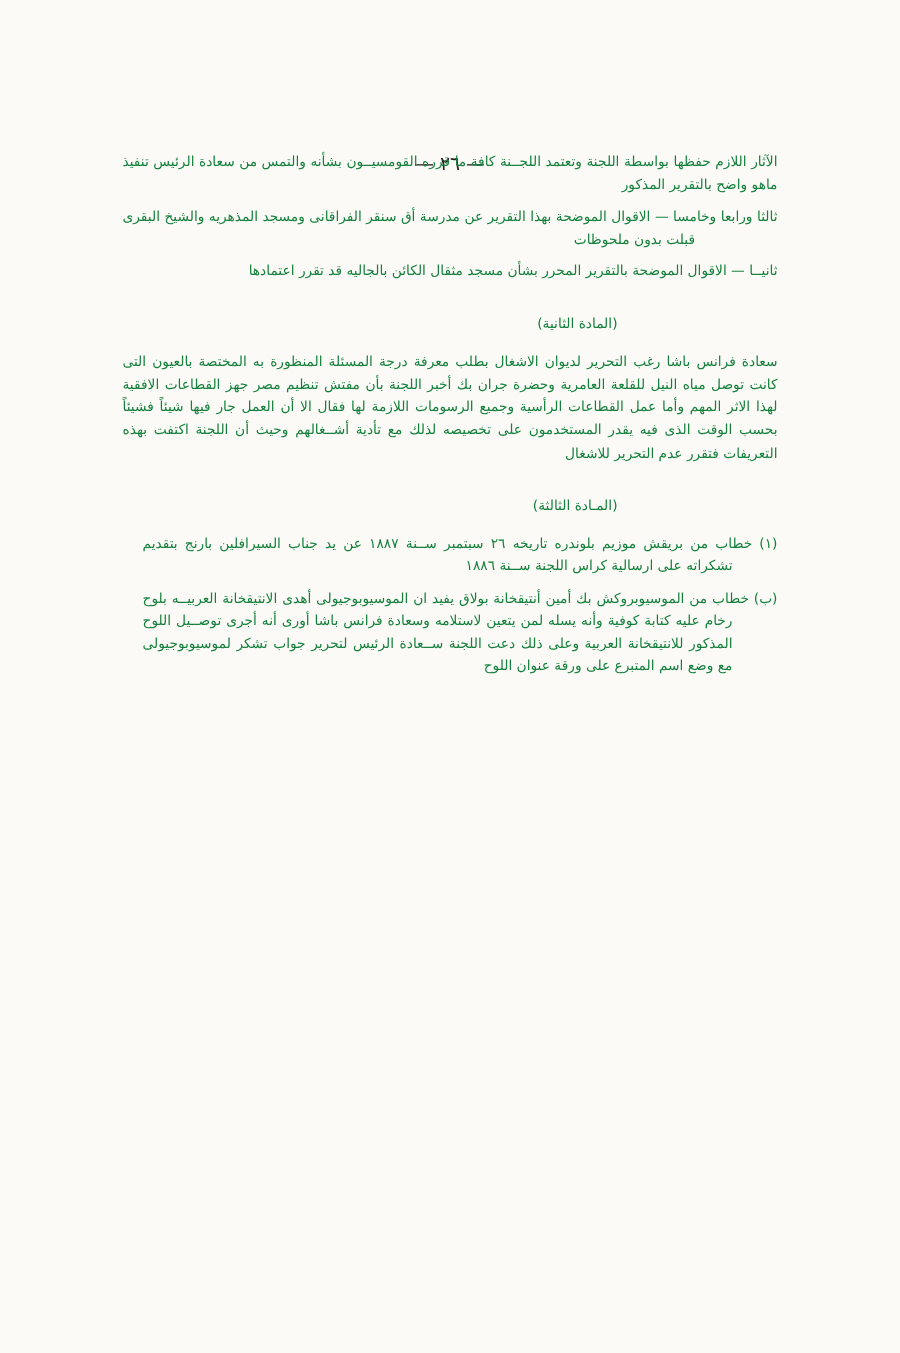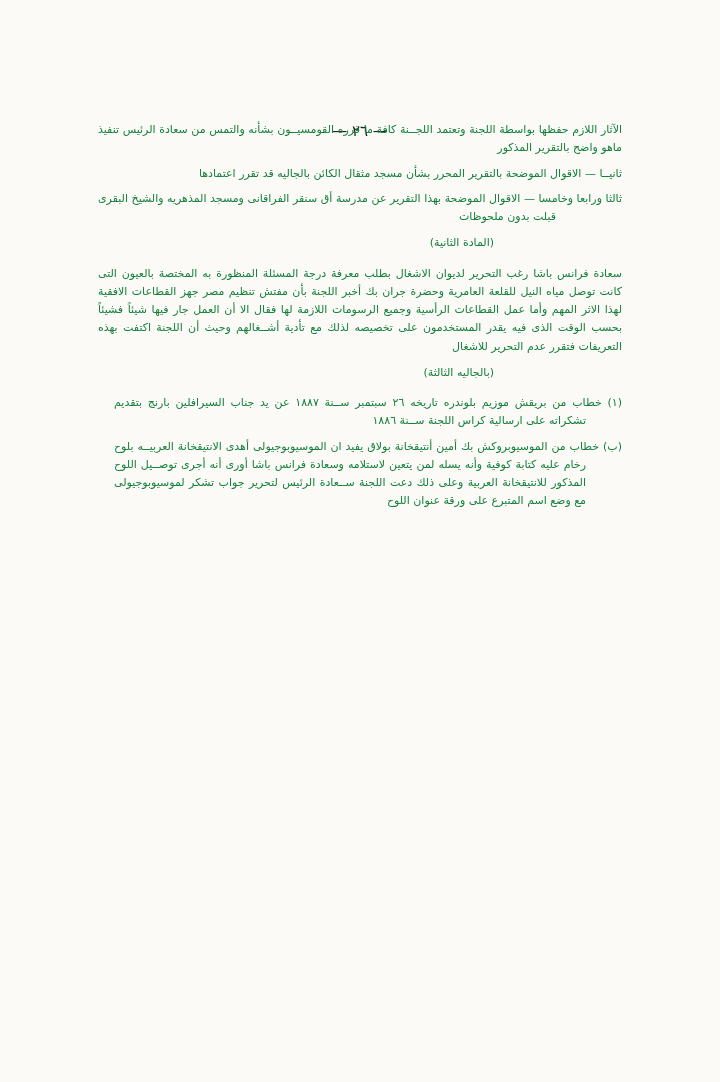--- a/index.html
+++ b/index.html
@@ -50,51 +50,51 @@
   }
   .hang {
     padding-right: 66px;
     text-indent: -66px;
     margin: 1px 0 7px 0;
   }
   .heading {
     text-align: left;
     text-align-last: right;
     padding-right: 128px;
-    margin: 8px 0 12px 0;
+    margin: 24px 0 12px 0;
     text-indent: 0;
   }
   .list {
     padding-right: 36px;
     text-indent: -36px;
     margin: 2px 0 7px 16px;
   }
 </style>
 </head>
 <body>
 
 <div class="page">
 
   <div class="page-number">— ٢٦ —</div>
 
   <div class="text-block">
 
     <div class="para">الآثار اللازم حفظها بواسطة اللجنة وتعتمد اللجــنة كافة ما قرره القومسيــون بشأنه والتمس من سعادة الرئيس تنفيذ ماهو واضح بالتقرير المذكور</div>
 
+    <div class="hang">ثالثا ورابعا وخامسا — الاقوال الموضحة بهذا التقرير عن مدرسة أق سنقر الفراقانى ومسجد المذهريه والشيخ البقرى قبلت بدون ملحوظات</div>
+
     <div class="hang">ثانيــا — الاقوال الموضحة بالتقرير المحرر بشأن مسجد مثقال الكائن بالجاليه قد تقرر اعتمادها</div>
-
-    <div class="hang">ثالثا ورابعا وخامسا — الاقوال الموضحة بهذا التقرير عن مدرسة أق سنقر الفراقانى ومسجد المذهريه والشيخ البقرى قبلت بدون ملحوظات</div>
 
 
 
     <div class="heading">(المادة الثانية)</div>
 
     <div class="para">سعادة فرانس باشا رغب التحرير لديوان الاشغال بطلب معرفة درجة المسئلة المنظورة به المختصة بالعيون التى كانت توصل مياه النيل للقلعة العامرية وحضرة جران بك أخبر اللجنة بأن مفتش تنظيم مصر جهز القطاعات الافقية لهذا الاثر المهم وأما عمل القطاعات الرأسية وجميع الرسومات اللازمة لها فقال الا أن العمل جار فيها شيئاً فشيئاً بحسب الوقت الذى فيه يقدر المستخدمون على تخصيصه لذلك مع تأدية أشــغالهم   وحيث أن اللجنة اكتفت بهذه التعريفات فتقرر عدم التحرير للاشغال</div>
 
-    <div class="heading">(بالجاليه الثالثة)</div>
+    <div class="heading">(المـادة الثالثة)</div>
 
 
     <div class="list">(١) خطاب من بريقش موزيم بلوندره تاريخه ٢٦ سبتمبر ســنة ١٨٨٧ عن يد جناب السيرافلين بارنج بتقديم تشكراته على ارسالية كراس اللجنة ســنة ١٨٨٦</div>
 
     <div class="list">(ب) خطاب من الموسيوبروكش بك أمين أنتيقخانة بولاق يفيد ان الموسيوبوجيولى أهدى الانتيقخانة العربيــه بلوح رخام عليه كتابة كوفية وأنه يسله لمن يتعين لاستلامه وسعادة فرانس باشا أورى أنه أجرى توصــيل اللوح المذكور للانتيقخانة العربية وعلى ذلك دعت اللجنة ســعادة الرئيس لتحرير جواب تشكر لموسيوبوجيولى مع وضع اسم المتبرع على ورقة عنوان اللوح</div>
 
   </div>
 
 </div>
 

